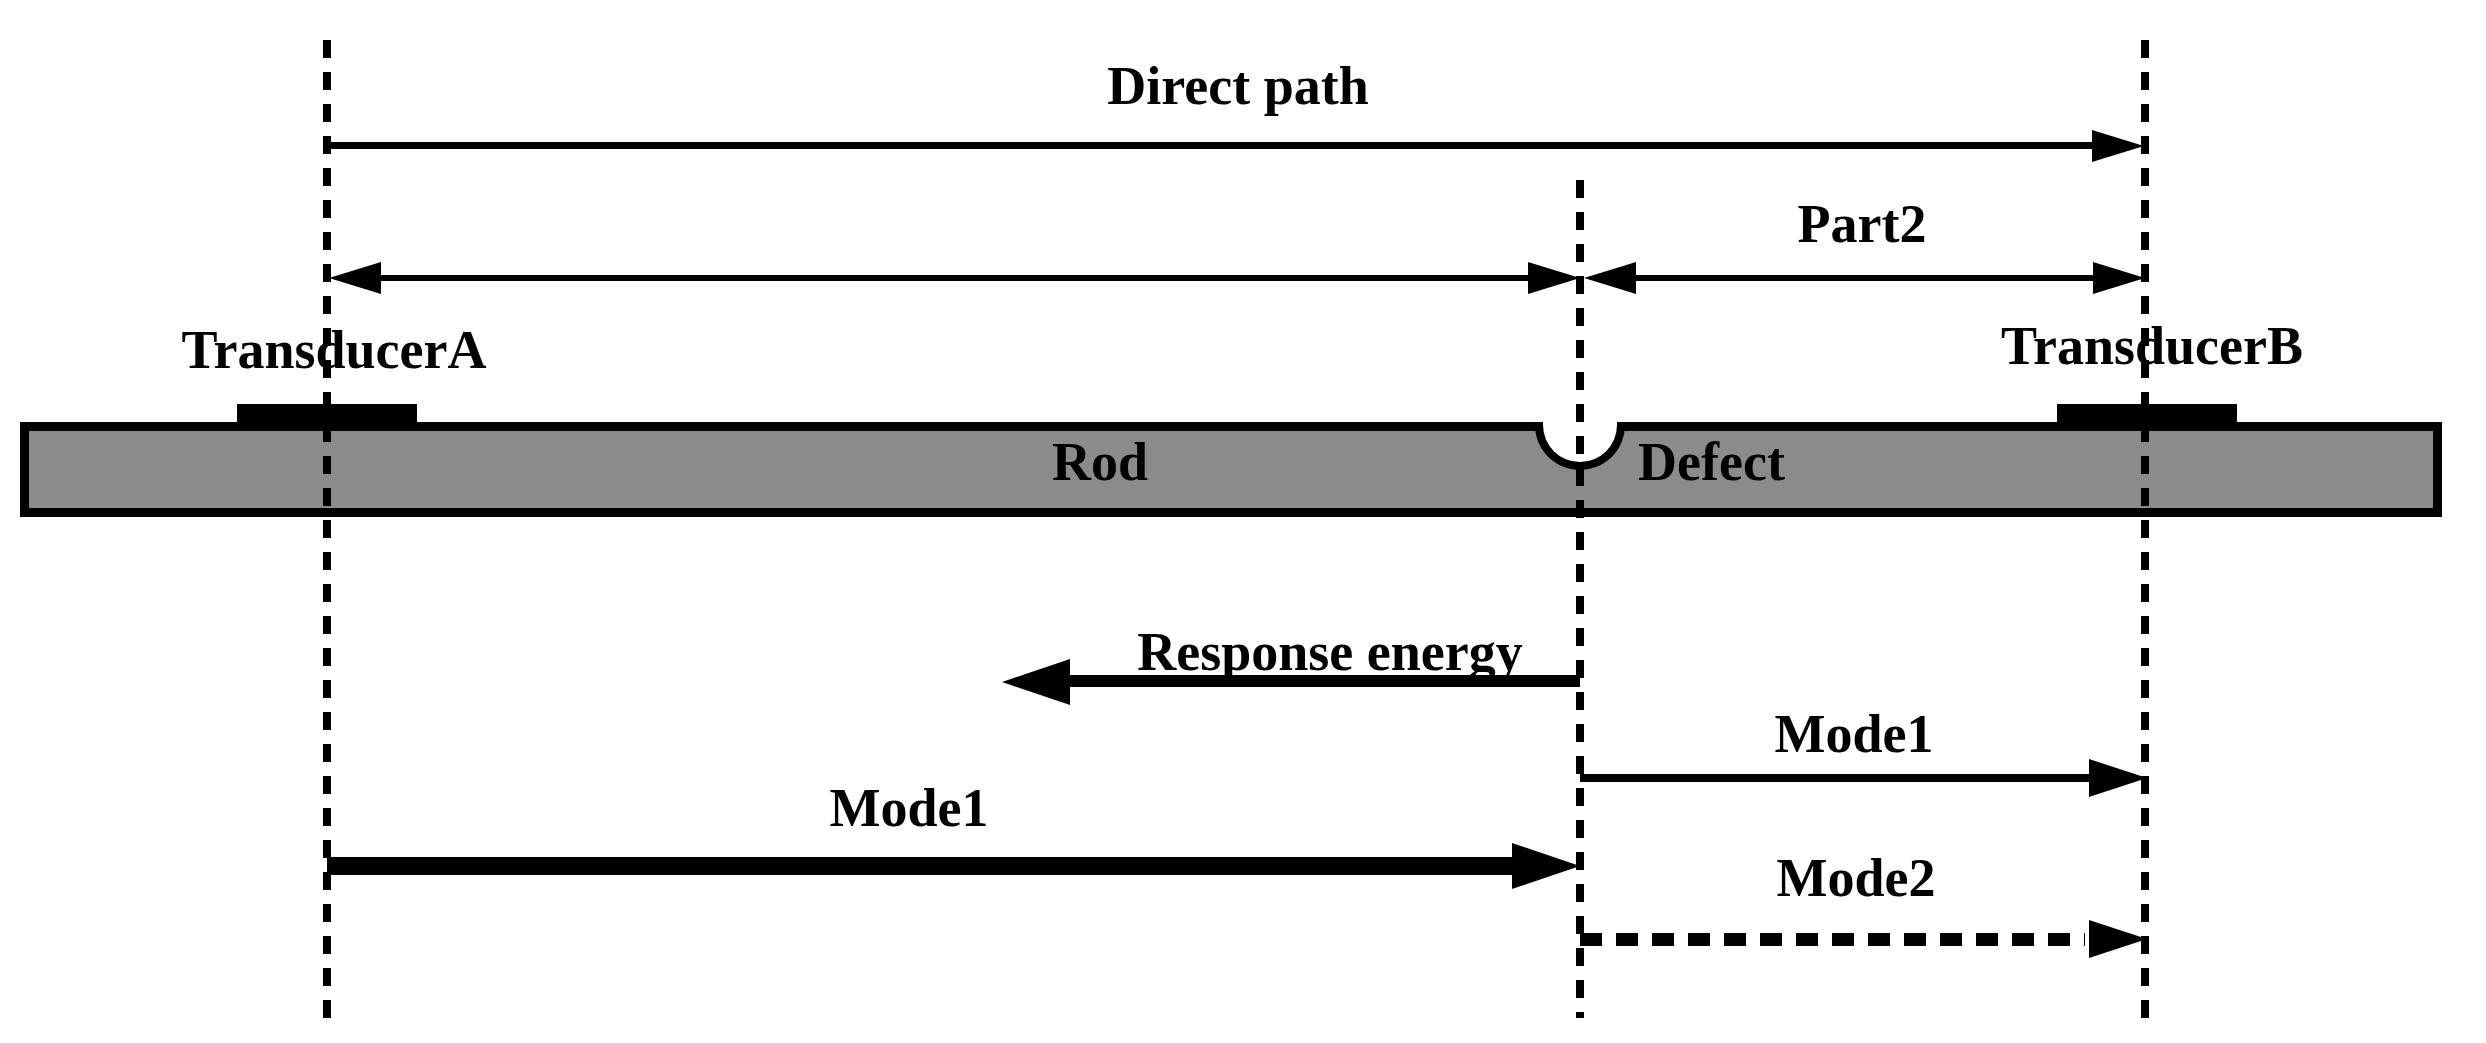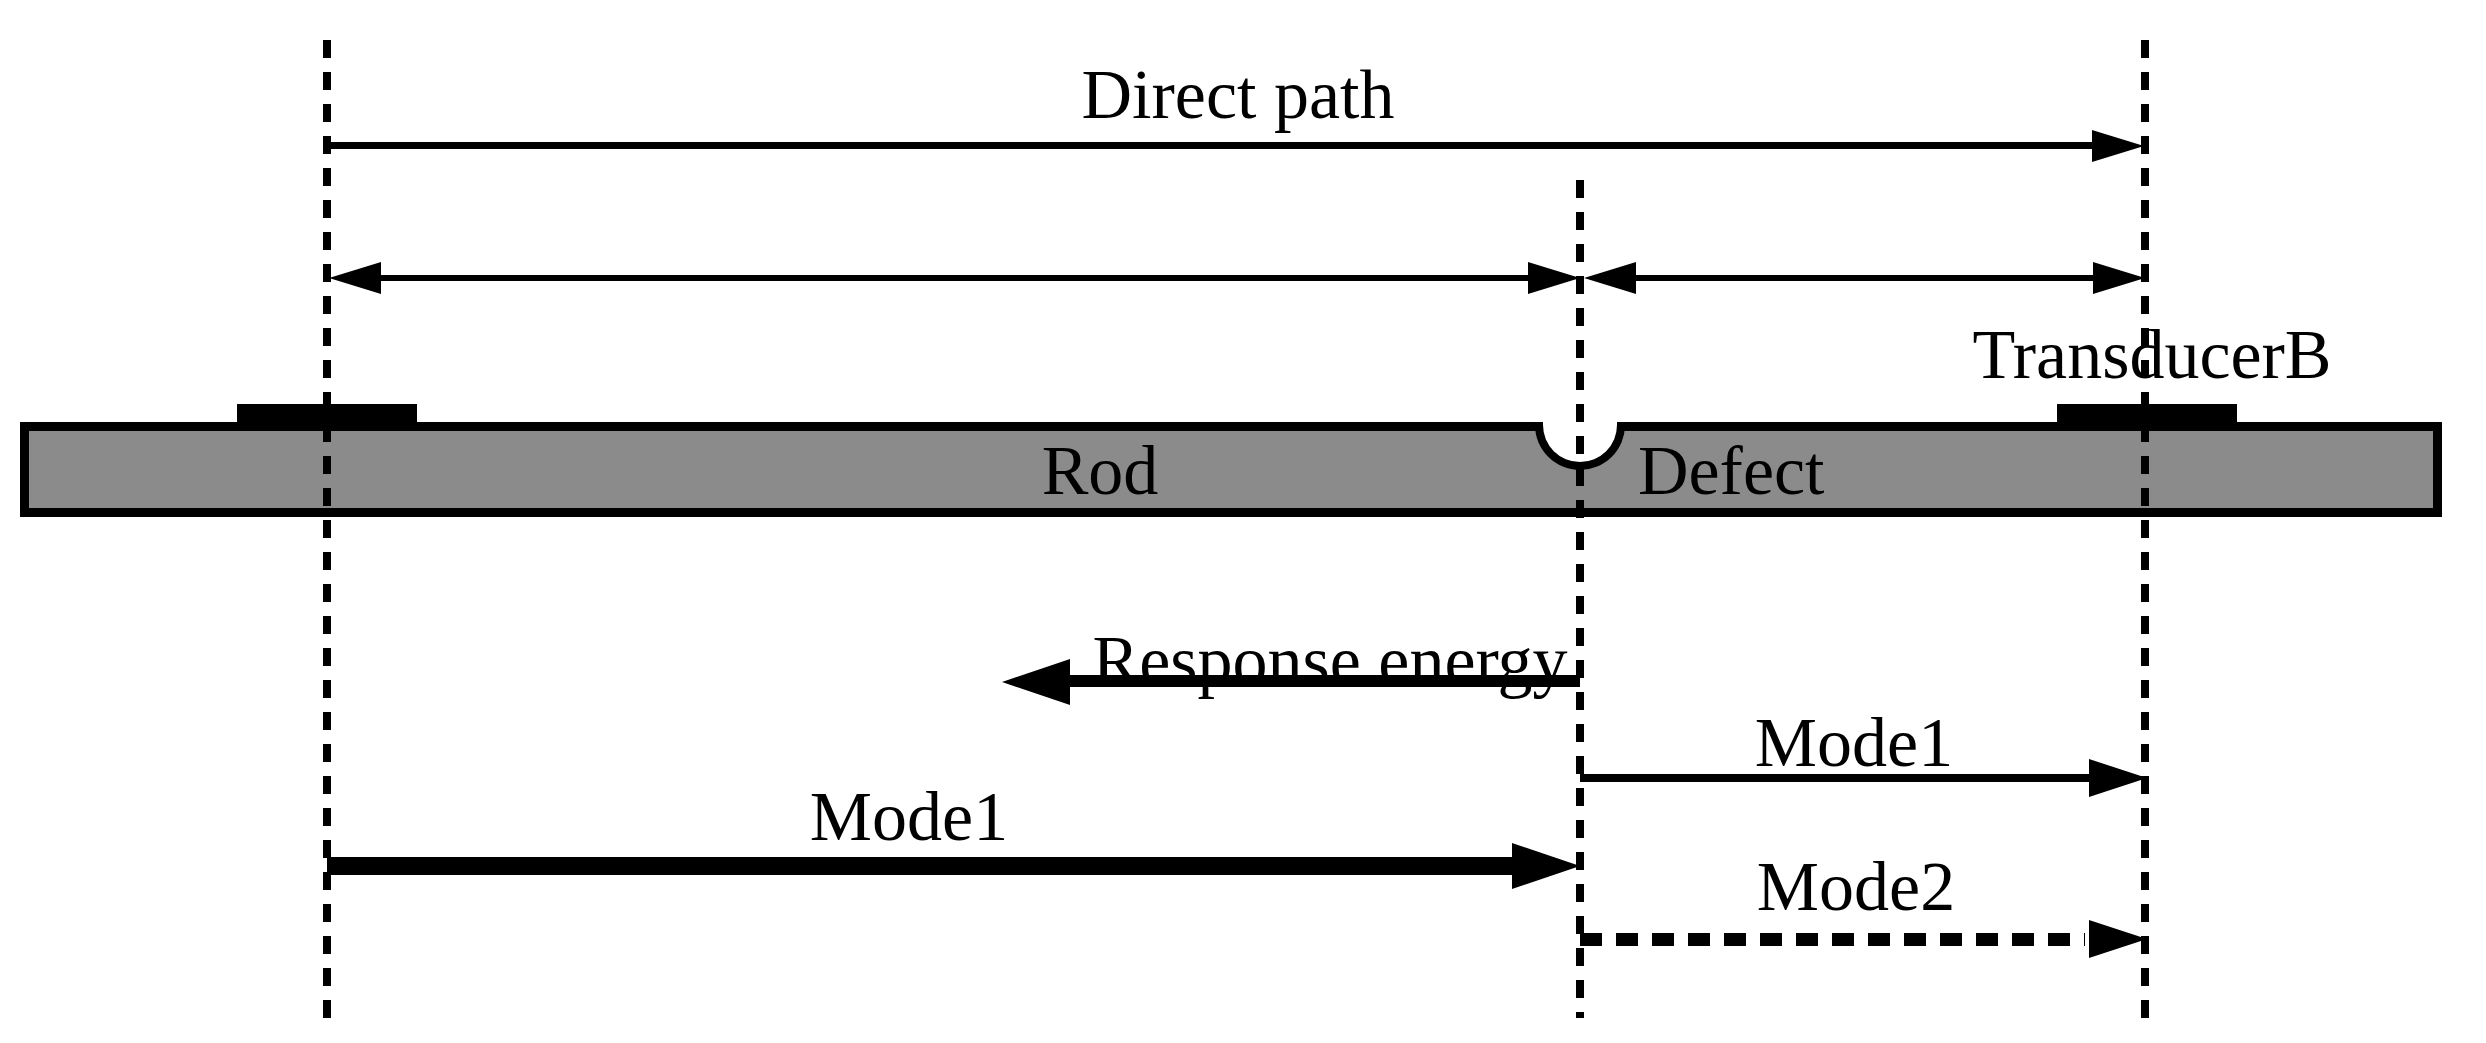--- a/index.html
+++ b/index.html
@@ -6,24 +6,25 @@
   #figure{
     position:relative;
     width:2486px;height:1043px;
     background:#fff;
     font-family:"Liberation Serif","DejaVu Serif",serif;
     color:#000;
     overflow:hidden;
   }
   .label{
     position:absolute;
-    font-size:70px;
+    font-size:54px;
     line-height:1.05;
     white-space:nowrap;
     color:#000;
+    font-weight:bold;
   }
   .centered{width:600px;text-align:center;}
 
   
   .vdash{
     position:absolute;
     width:8px;
     background:repeating-linear-gradient(180deg,#000 0 18px,transparent 18px 32px);
   }
   #vline-a{left:323px;top:40px;height:978px;}
@@ -133,21 +134,23 @@
   <div class="head right" id="direct-head"></div>
   <div class="label centered" id="lbl-direct">Direct path</div>
 
   <div class="hline" id="part1-line"></div>
   <div class="head left" id="part1-head-l"></div>
   <div class="head right" id="part1-head-r"></div>
 
   <div class="hline" id="part2-line"></div>
   <div class="head left" id="part2-head-l"></div>
   <div class="head right" id="part2-head-r"></div>
+  <div class="label centered" id="lbl-part2">Part2</div>
 
+  <div class="label centered" id="lbl-ta">TransducerA</div>
   <div class="label centered" id="lbl-tb">TransducerB</div>
 
   <div class="label" id="lbl-defect">Defect</div>
   <div class="label centered" id="lbl-rod">Rod</div>
 
   <div class="hline" id="resp-line"></div>
   <div class="head big-left" id="resp-head"></div>
   <div class="label centered" id="lbl-resp">Response energy</div>
 
   <div class="hline" id="mode1r-line"></div>

